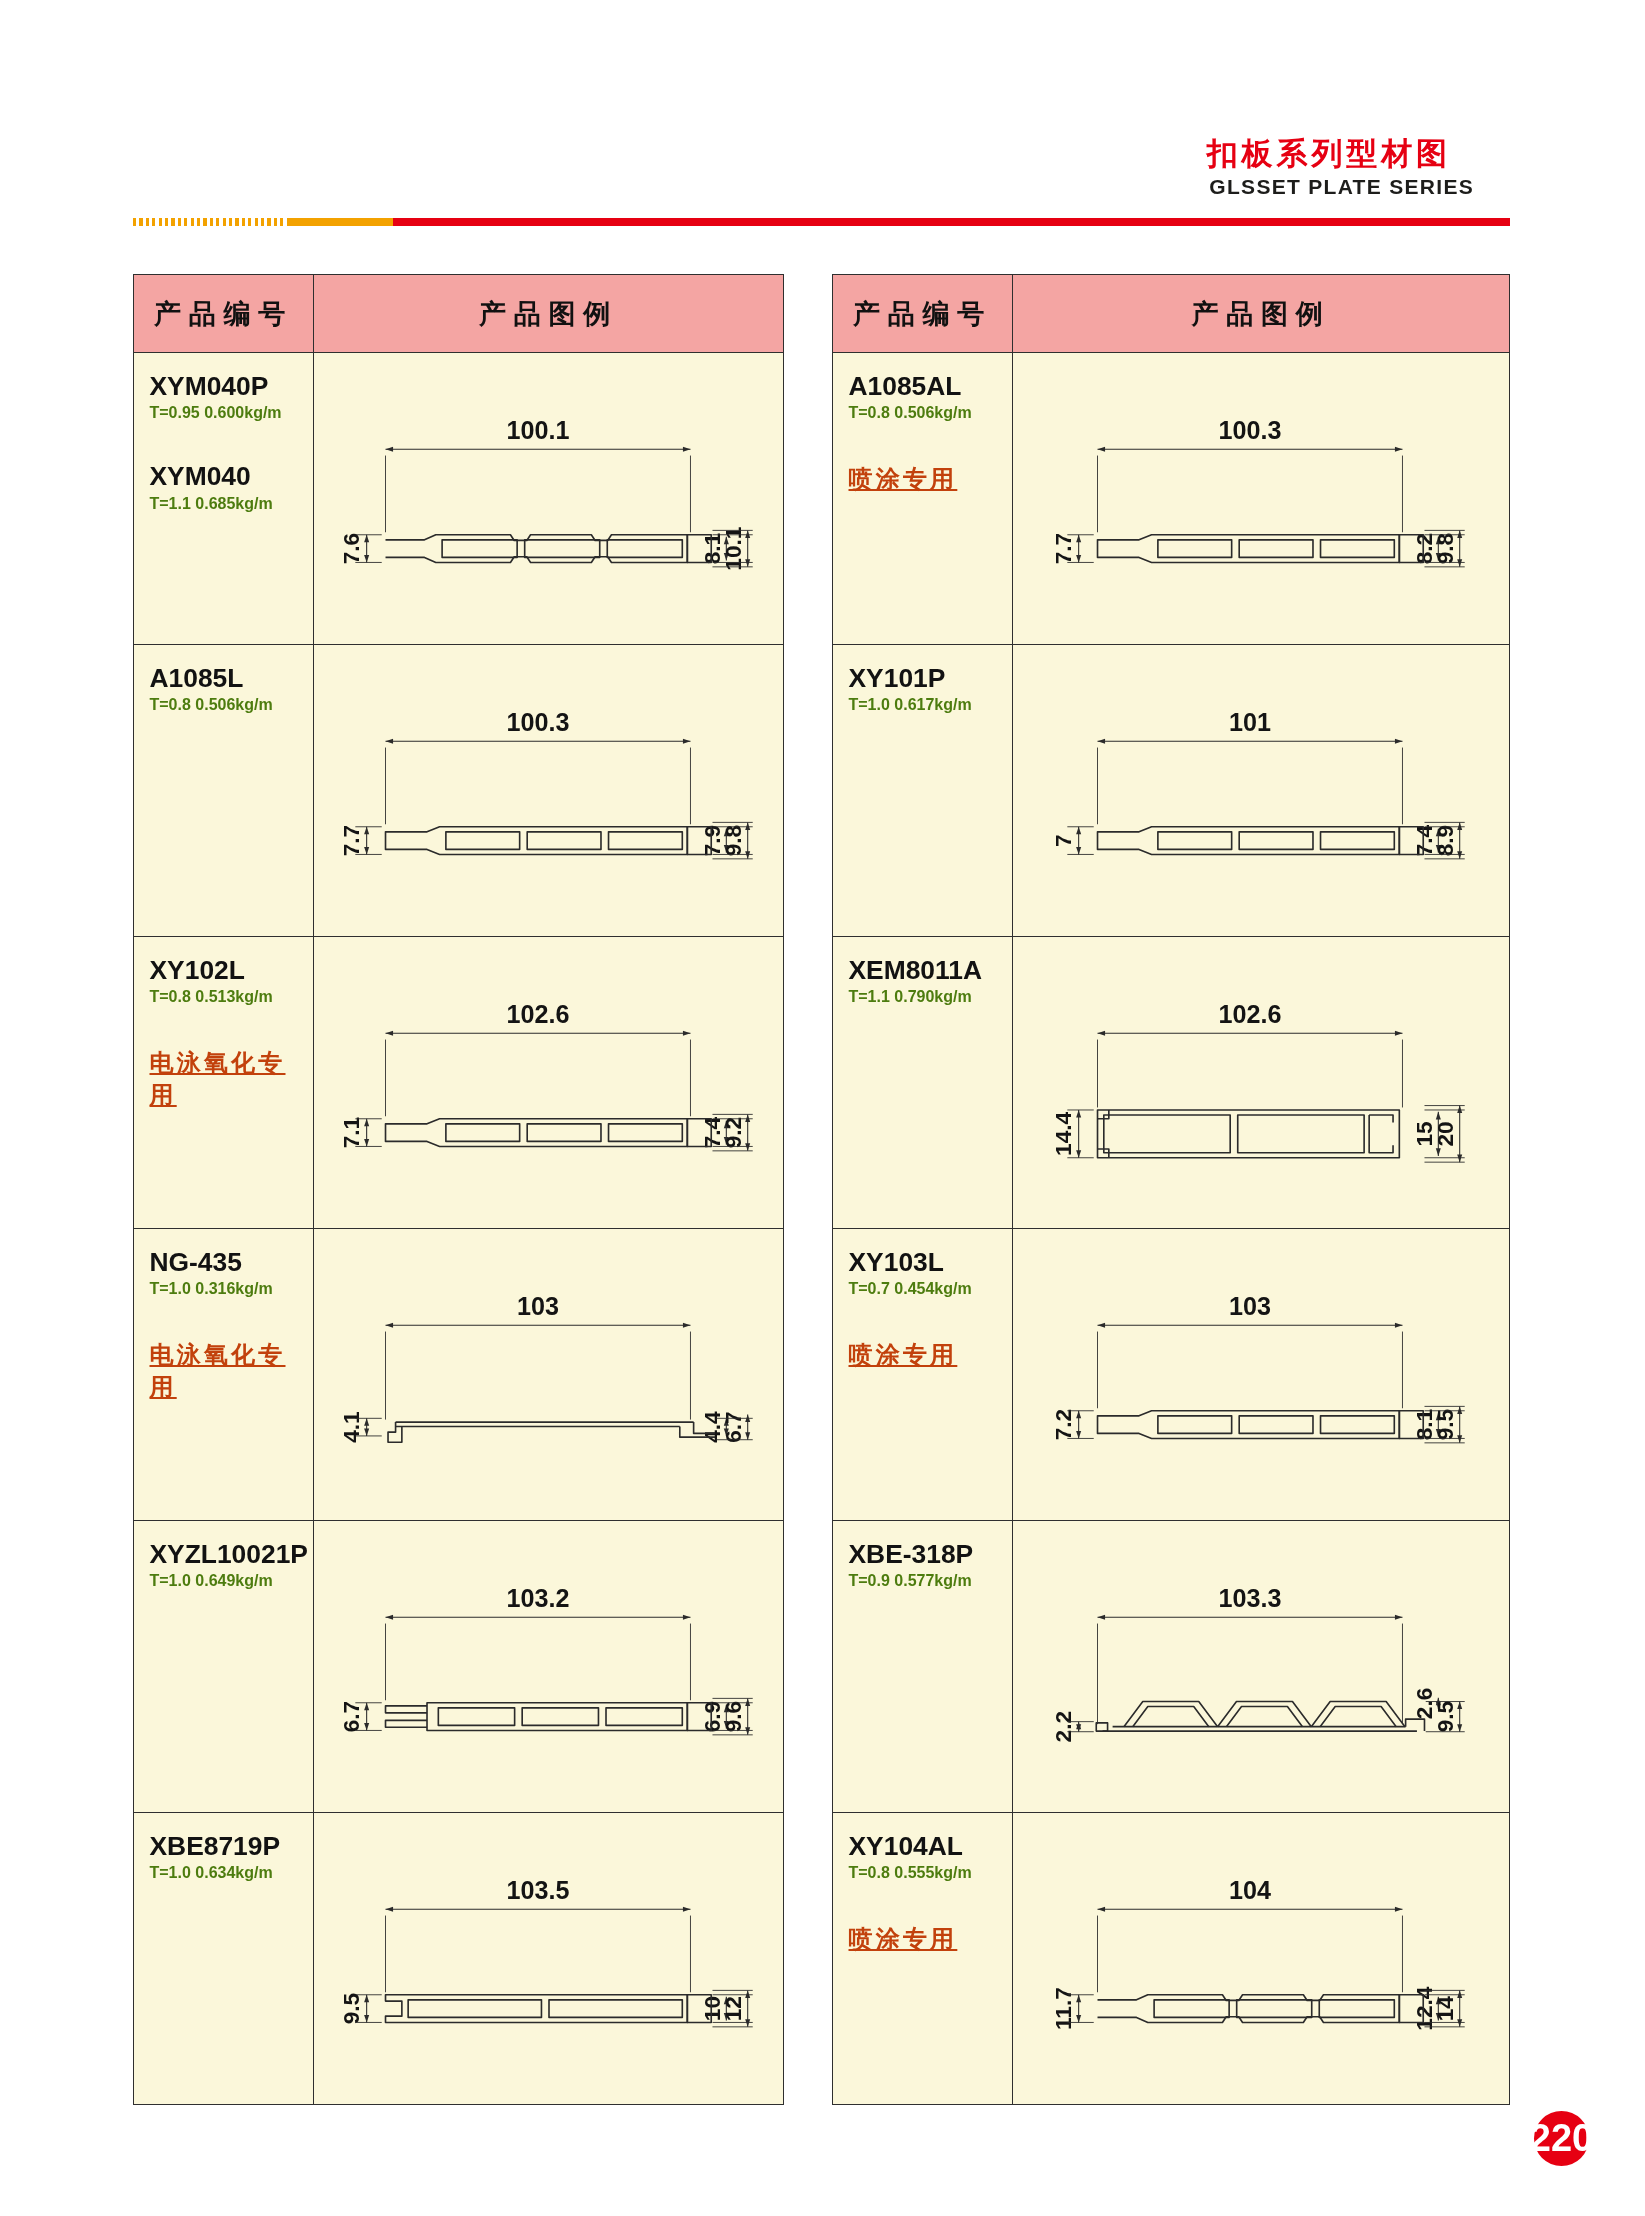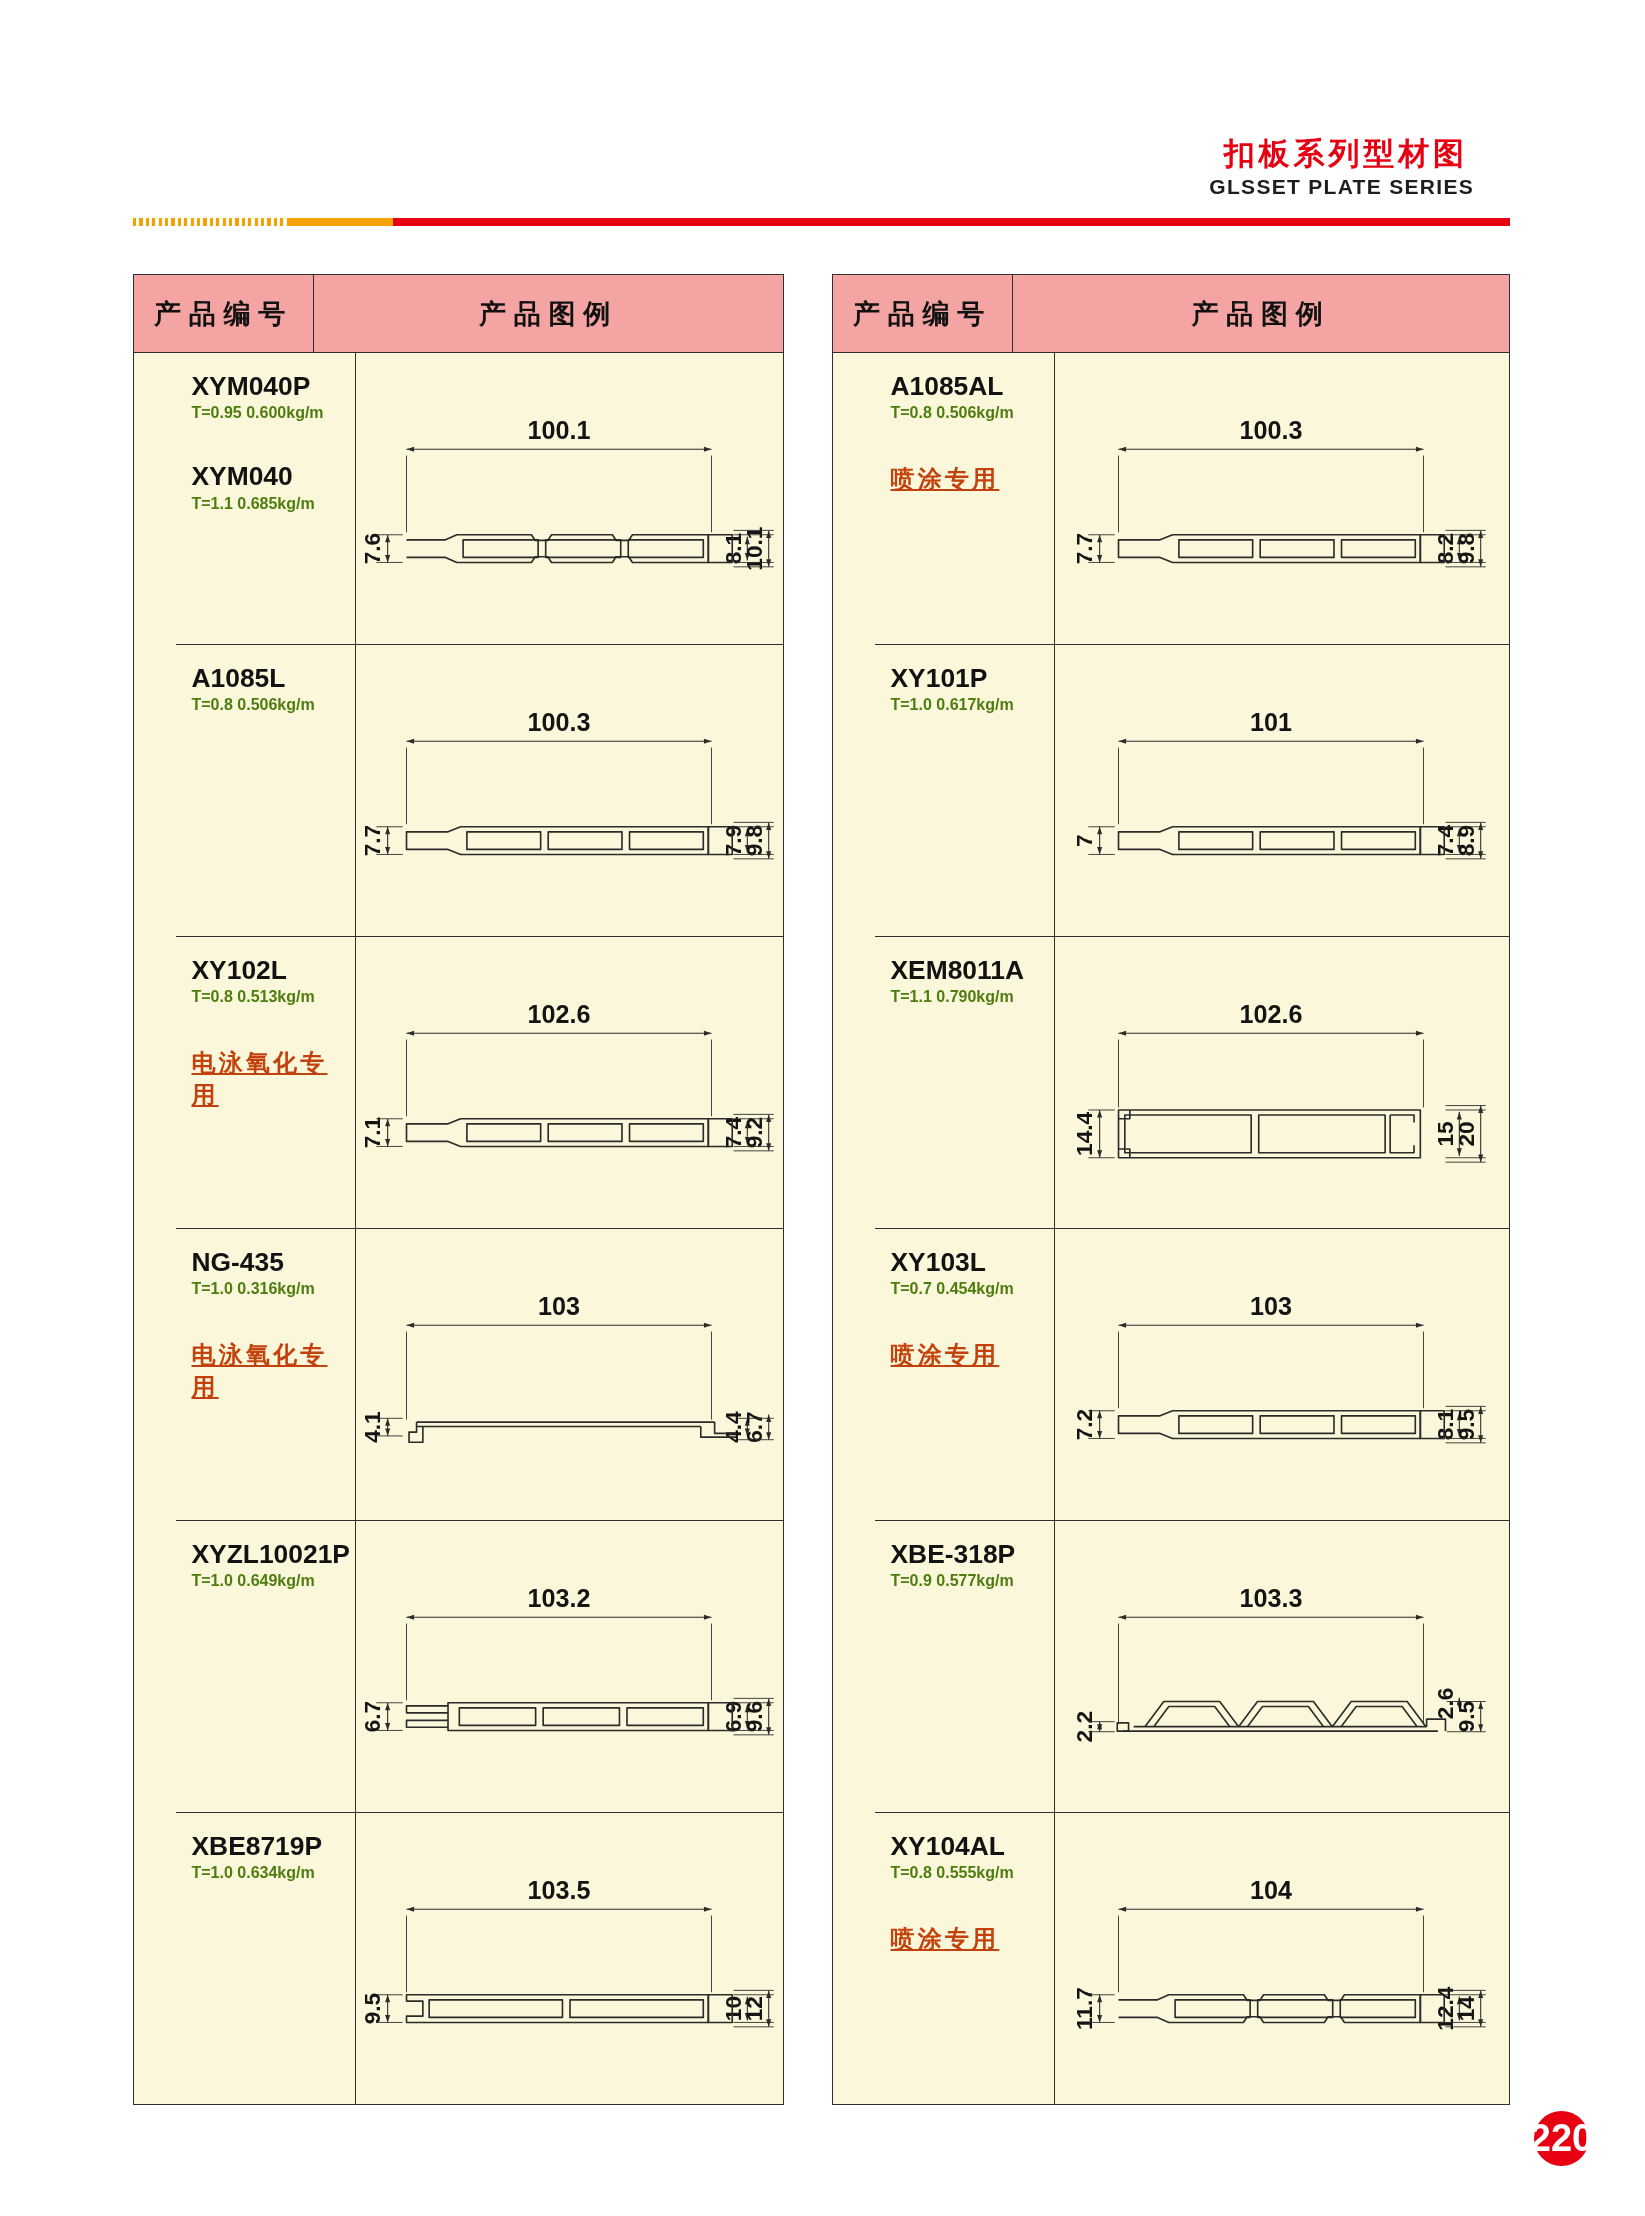--- a/index.html
+++ b/index.html
@@ -3,21 +3,21 @@
 <meta charset="utf-8">
 <style>
   html,body{margin:0;padding:0;}
   body{
     width:1645px;height:2216px;position:relative;background:#ffffff;
     font-family:"Liberation Sans", sans-serif;
     --red:#e60012;--orange:#f3a200;--pink:#f4a5a3;--cream:#fbf7da;--line:#2b2b2b;
   }
   
   .title-cn{
-    position:absolute;right:177px;top:133px;
+    position:absolute;right:194px;top:133px;
     font-size:31px;font-weight:bold;color:var(--red);letter-spacing:3.9px;white-space:nowrap;
   }
   .title-en{
     position:absolute;right:171px;top:175px;
     font-size:21px;font-weight:700;color:#1d1d1b;letter-spacing:1.3px;white-space:nowrap;
   }
   .strip-seg{position:absolute;top:218px;height:8.4px;}
   #strip-dashes{left:133px;width:156px;background:repeating-linear-gradient(90deg,var(--orange) 0 3.2px,#ffffff 3.2px 6.4px);}
   #strip-orange{left:289px;width:104px;background:var(--orange);}
   #strip-red{left:393px;width:1117px;background:var(--red);}
@@ -27,21 +27,21 @@
     background:var(--cream);border:1.9px solid #2f2f2f;
     display:flex;flex-direction:column;box-sizing:border-box;
   }
   #table-left{left:133px;width:651px;}
   #table-right{left:832px;width:678px;}
   .thead{display:flex;flex:none;height:77px;background:var(--pink);border-bottom:1.9px solid #2f2f2f;}
   .th{display:flex;align-items:center;justify-content:center;font-size:27px;font-weight:bold;color:#111;letter-spacing:7.7px;}
   .c1{width:180px;border-right:1.9px solid #2f2f2f;box-sizing:border-box;flex:none;}
   .c2{flex:1;position:relative;}
   .tbody{display:flex;flex-direction:column;flex:1;}
-  .trow{display:flex;flex:1;border-bottom:1.9px solid #2f2f2f;margin-left:42px;}
+  .trow{display:flex;flex:1;border-bottom:1.9px solid #2f2f2f;}
   .trow:last-child{border-bottom:none;}
   .td1{padding:19.3px 5.2px 0 15.5px;box-sizing:border-box;}
   .pblock{margin-bottom:10.3px;}
   .pblock + .pblock{margin-top:40px;}
   .code{font-size:26.4px;font-weight:bold;color:#121212;line-height:1.12;}
   .spec{font-size:16px;font-weight:700;color:#4d7c0f;margin-top:2.6px;white-space:nowrap;}
   .note{font-family:"Liberation Serif", serif;font-size:24px;font-weight:600;color:#c2410c;margin-top:41px;letter-spacing:3.2px;text-decoration:underline;}
   .drawing-svg{position:absolute;left:50%;transform:translateX(-50%);top:52px;width:415px;height:208px;}
   
   .pf{fill:none;stroke:var(--line);stroke-width:2.6;stroke-linejoin:round;}

